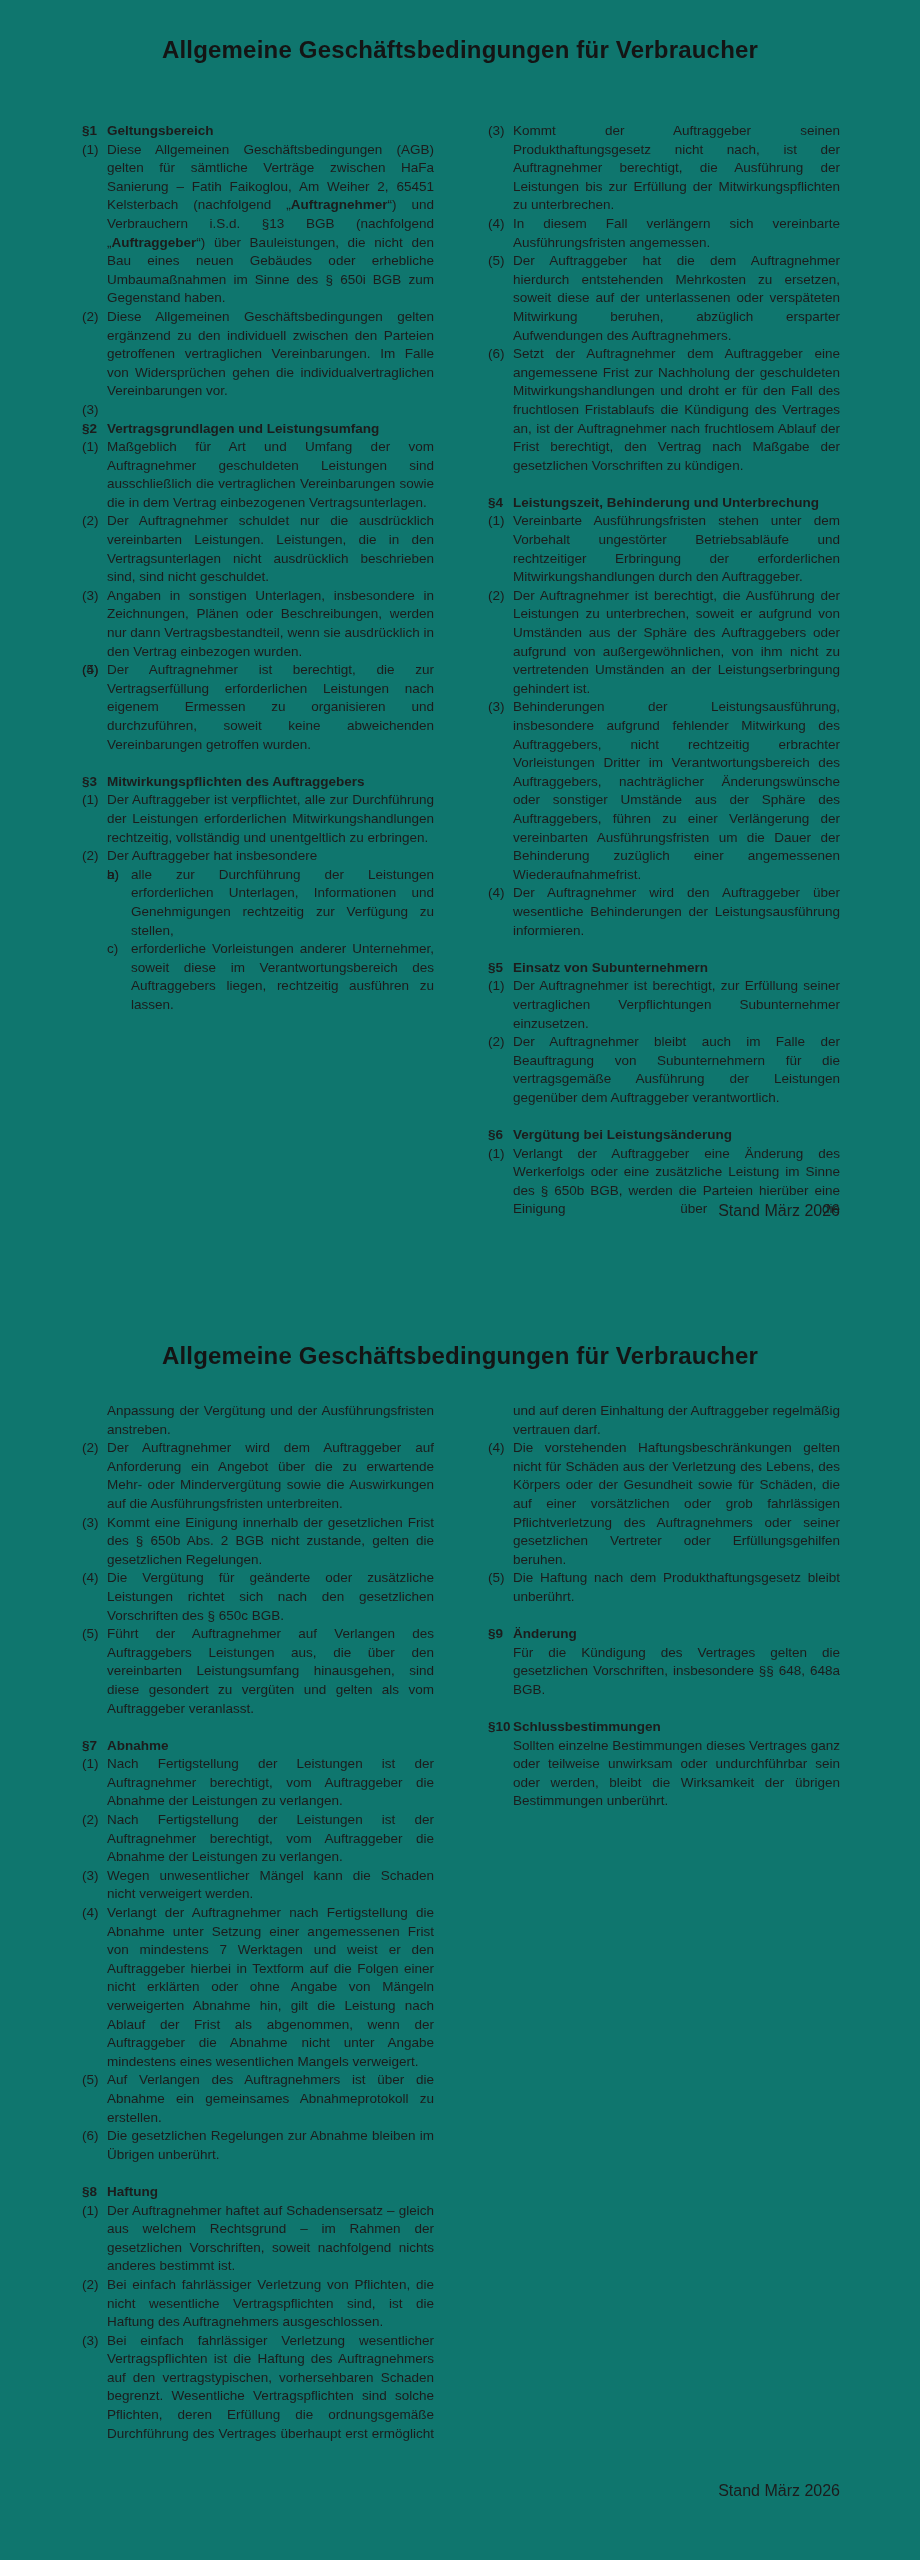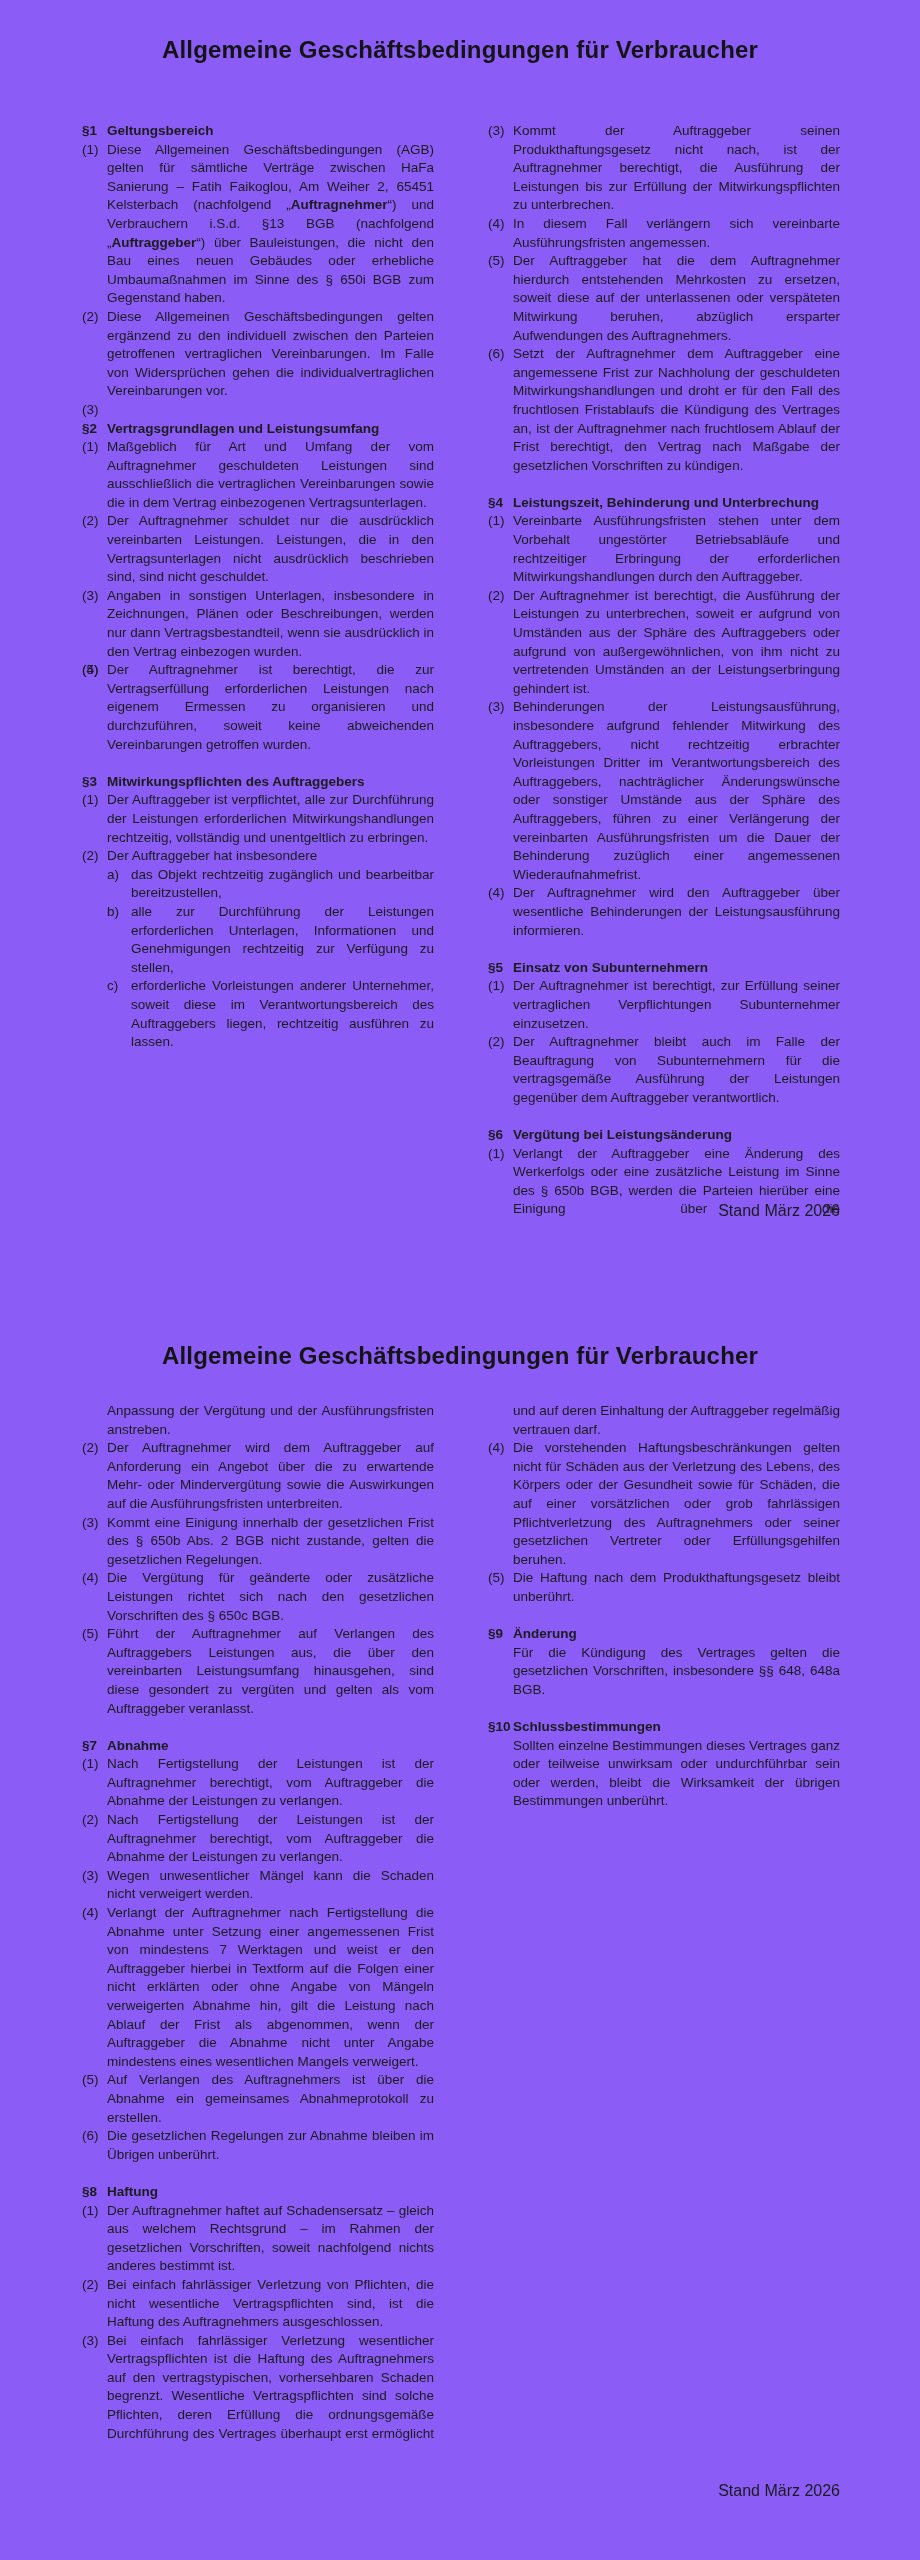--- a/index.html
+++ b/index.html
@@ -7,21 +7,21 @@
     padding: 0;
     background: #ffffff;
     width: 920px;
     font-family: "Liberation Sans", sans-serif;
     color: #1c1c1c;
   }
   .page {
     position: relative;
     width: 920px;
     height: 1280px;
-    background: #8b5cf6;
+    background: #0f766e;
     overflow: hidden;
   }
   .doc-title {
     position: absolute;
     left: 0;
     right: 0;
     text-align: center;
     font-size: 24px;
     font-weight: 700;
     color: #141414;
@@ -83,21 +83,21 @@
         <div class="block item"><span class="num">(3)</span></div>
         <div class="block heading"><span class="num">§2</span><span class="txt">Vertragsgrundlagen und Leistungsumfang</span></div>
         <div class="block item"><span class="num">(1)</span><span class="txt">Maßgeblich für Art und Umfang der vom Auftragnehmer geschuldeten Leistungen sind ausschließlich die vertraglichen Vereinbarungen sowie die in dem Vertrag einbezogenen Vertragsunterlagen.</span></div>
         <div class="block item"><span class="num">(2)</span><span class="txt">Der Auftragnehmer schuldet nur die ausdrücklich vereinbarten Leistungen. Leistungen, die in den Vertragsunterlagen nicht ausdrücklich beschrieben sind, sind nicht geschuldet.</span></div>
         <div class="block item"><span class="num">(3)</span><span class="txt">Angaben in sonstigen Unterlagen, insbesondere in Zeichnungen, Plänen oder Beschreibungen, werden nur dann Vertragsbestandteil, wenn sie ausdrücklich in den Vertrag einbezogen wurden.</span></div>
         <div class="block item"><span class="num">(4)</span></div>
         <div class="block item"><span class="num">(5)</span><span class="txt">Der Auftragnehmer ist berechtigt, die zur Vertragserfüllung erforderlichen Leistungen nach eigenem Ermessen zu organisieren und durchzuführen, soweit keine abweichenden Vereinbarungen getroffen wurden.</span></div>
         <div class="block heading"><span class="num">§3</span><span class="txt">Mitwirkungspflichten des Auftraggebers</span></div>
         <div class="block item"><span class="num">(1)</span><span class="txt">Der Auftraggeber ist verpflichtet, alle zur Durchführung der Leistungen erforderlichen Mitwirkungshandlungen rechtzeitig, vollständig und unentgeltlich zu erbringen.</span></div>
         <div class="block item"><span class="num">(2)</span><span class="txt">Der Auftraggeber hat insbesondere</span></div>
-        <div class="block sub"><span class="num">a)</span><span class="txt">das Objekt rechtzeitig zugänglich und bearbeitbar bereitzustellen,</span></div>
+        <div class="block sub"><span class="num">a)</span></div>
         <div class="block sub"><span class="num">b)</span><span class="txt">alle zur Durchführung der Leistungen erforderlichen Unterlagen, Informationen und Genehmigungen rechtzeitig zur Verfügung zu stellen,</span></div>
         <div class="block sub"><span class="num">c)</span><span class="txt">erforderliche Vorleistungen anderer Unternehmer, soweit diese im Verantwortungsbereich des Auftraggebers liegen, rechtzeitig ausführen zu lassen.</span></div>
       </div>
     <div class="col">
         <div class="block item"><span class="num">(3)</span><span class="txt">Kommt der Auftraggeber seinen Produkthaftungsgesetz nicht nach, ist der Auftragnehmer berechtigt, die Ausführung der Leistungen bis zur Erfüllung der Mitwirkungspflichten zu unterbrechen.</span></div>
         <div class="block item"><span class="num">(4)</span><span class="txt">In diesem Fall verlängern sich vereinbarte Ausführungsfristen angemessen.</span></div>
         <div class="block item"><span class="num">(5)</span><span class="txt">Der Auftraggeber hat die dem Auftragnehmer hierdurch entstehenden Mehrkosten zu ersetzen, soweit diese auf der unterlassenen oder verspäteten Mitwirkung beruhen, abzüglich ersparter Aufwendungen des Auftragnehmers.</span></div>
         <div class="block item"><span class="num">(6)</span><span class="txt">Setzt der Auftragnehmer dem Auftraggeber eine angemessene Frist zur Nachholung der geschuldeten Mitwirkungshandlungen und droht er für den Fall des fruchtlosen Fristablaufs die Kündigung des Vertrages an, ist der Auftragnehmer nach fruchtlosem Ablauf der Frist berechtigt, den Vertrag nach Maßgabe der gesetzlichen Vorschriften zu kündigen.</span></div>
         <div class="block heading"><span class="num">§4</span><span class="txt">Leistungszeit, Behinderung und Unterbrechung</span></div>
         <div class="block item"><span class="num">(1)</span><span class="txt">Vereinbarte Ausführungsfristen stehen unter dem Vorbehalt ungestörter Betriebsabläufe und rechtzeitiger Erbringung der erforderlichen Mitwirkungshandlungen durch den Auftraggeber.</span></div>

